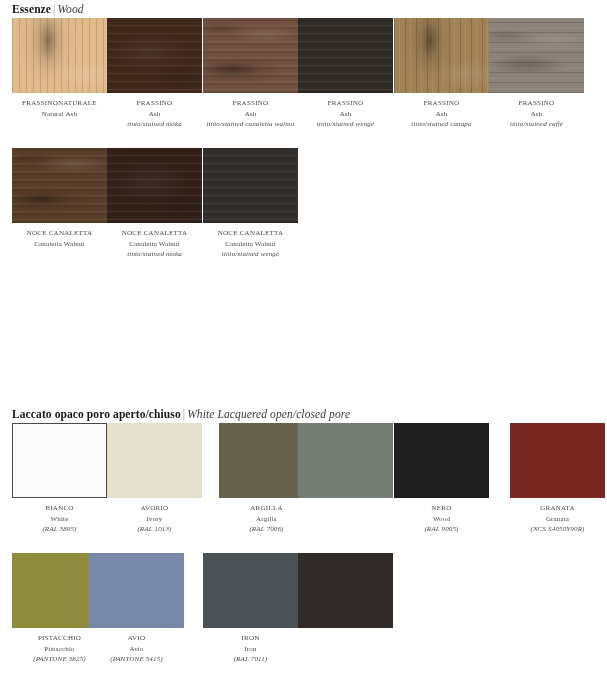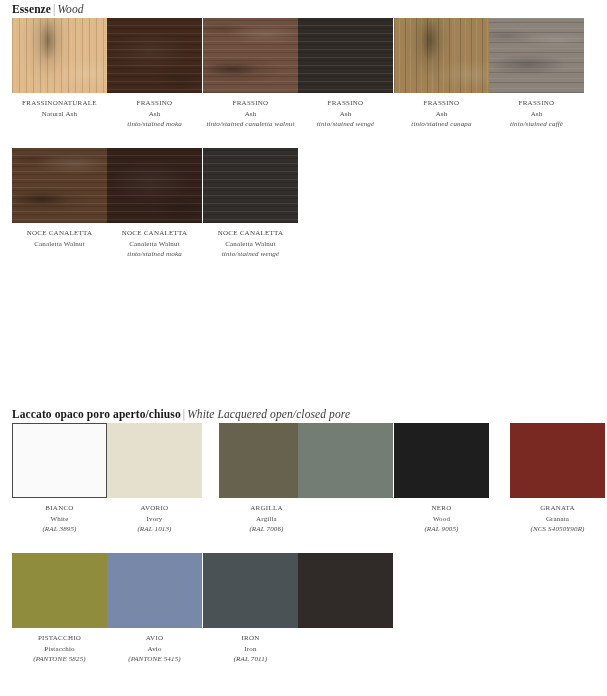--- a/index.html
+++ b/index.html
@@ -315,21 +315,21 @@
       </div>
       <div class="row">
         <div class="cell" style="left: 12px;">
           <div class="chip" style="background: rgb(143, 140, 61);"></div>
           <div class="caption">
             <span class="cap-name">PISTACCHIO</span>
             <span class="cap-en">Pistacchio</span>
             <span class="cap-note">(PANTONE 5825)</span>
           </div>
         </div>
-        <div class="cell" style="left: 107px;">
+        <div class="cell" style="left: 89px;">
           <div class="chip" style="background: rgb(120, 136, 168);"></div>
           <div class="caption">
             <span class="cap-name">AVIO</span>
             <span class="cap-en">Avio</span>
             <span class="cap-note">(PANTONE 5415)</span>
           </div>
         </div>
         <div class="cell" style="left: 203px;">
           <div class="chip" style="background: rgb(74, 82, 85);"></div>
           <div class="caption">

